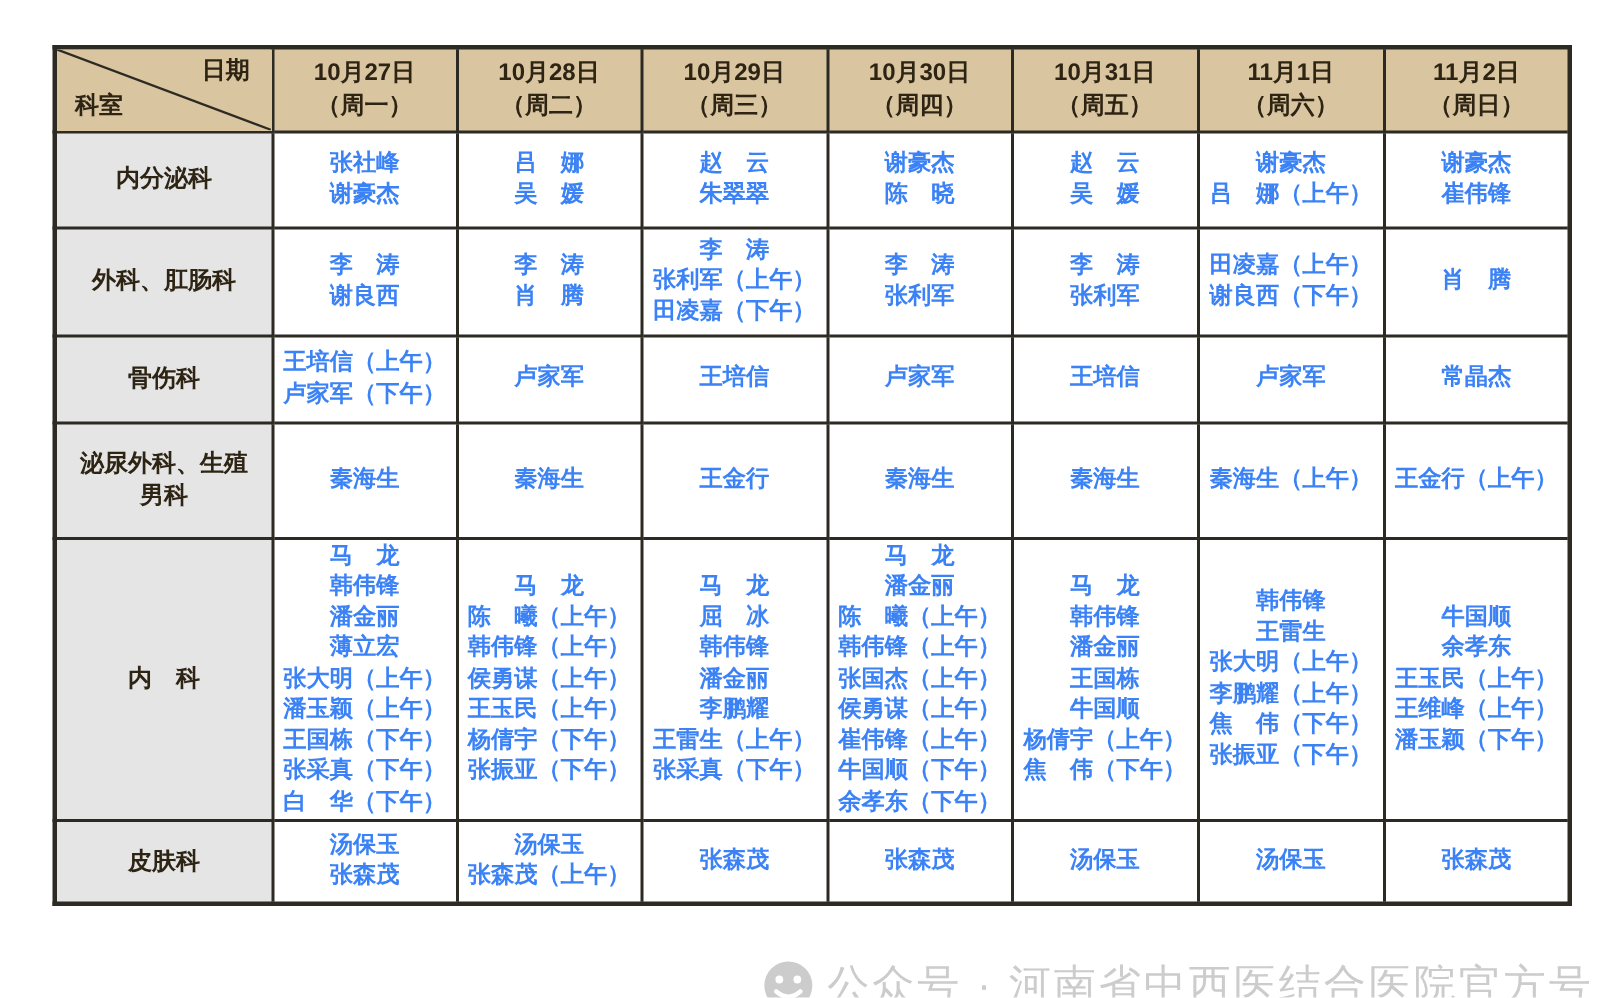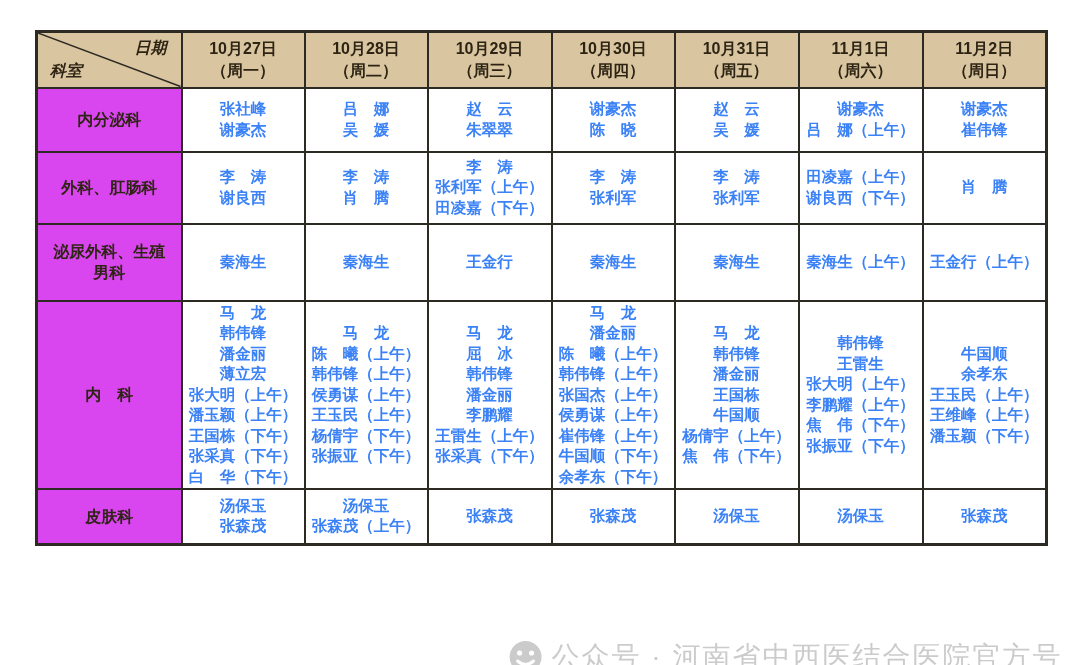--- a/index.html
+++ b/index.html
@@ -14,26 +14,26 @@
   }
   table.schedule th,table.schedule td{
     border:2px solid #2d2a24;
     text-align:center;vertical-align:middle;
     padding:1px 2px;box-sizing:border-box;
   }
   thead th{
     background:#d9c5a0;color:#2e2414;font-weight:bold;font-size:16px;line-height:22px;
     height:56px;
   }
-  th.corner{position:relative;padding:0;font-style:italic;}
+  th.corner{position:relative;padding:0;}
   th.corner svg.diag{position:absolute;left:0;top:0;width:100%;height:100%;display:block;}
   .corner-date{position:absolute;top:4px;right:14px;font-size:16px;}
   .corner-dept{position:absolute;bottom:5px;left:12px;font-size:16px;margin-top:40px;}
   tbody th.dept{
-    background:#d946ef;color:#2e2414;font-weight:bold;font-size:16px;line-height:21px;
+    background:#e5e5e5;color:#2e2414;font-weight:bold;font-size:16px;line-height:21px;
     padding:12px 8px;
   }
   tbody td{background:#ffffff;color:#3b82f6;font-weight:bold;font-size:15.5px;}
   tbody td .line{line-height:20.5px;white-space:nowrap;}
   .watermark{
     position:absolute;left:750px;top:608px;transform:translateX(-50%);
     display:flex;align-items:center;gap:8px;
     color:#c3c3c3;font-size:28px;letter-spacing:2px;white-space:nowrap;
     opacity:0.85;pointer-events:none;
   }
@@ -149,20 +149,45 @@
             <div class="line">张利军</div>
           </td>
           <td>
             <div class="line">田凌嘉（上午）</div>
             <div class="line">谢良西（下午）</div>
           </td>
           <td>
             <div class="line">肖　腾</div>
           </td>
         </tr>
+        <tr style="height: 58px;">
+          <th class="dept">骨伤科</th>
+          <td>
+            <div class="line">王培信（上午）</div>
+            <div class="line">卢家军（下午）</div>
+          </td>
+          <td>
+            <div class="line">卢家军</div>
+          </td>
+          <td>
+            <div class="line">王培信</div>
+          </td>
+          <td>
+            <div class="line">卢家军</div>
+          </td>
+          <td>
+            <div class="line">王培信</div>
+          </td>
+          <td>
+            <div class="line">卢家军</div>
+          </td>
+          <td>
+            <div class="line">常晶杰</div>
+          </td>
+        </tr>
         <tr style="height: 77px;">
           <th class="dept">泌尿外科、生殖男科</th>
           <td>
             <div class="line">秦海生</div>
           </td>
           <td>
             <div class="line">秦海生</div>
           </td>
           <td>
             <div class="line">王金行</div>

